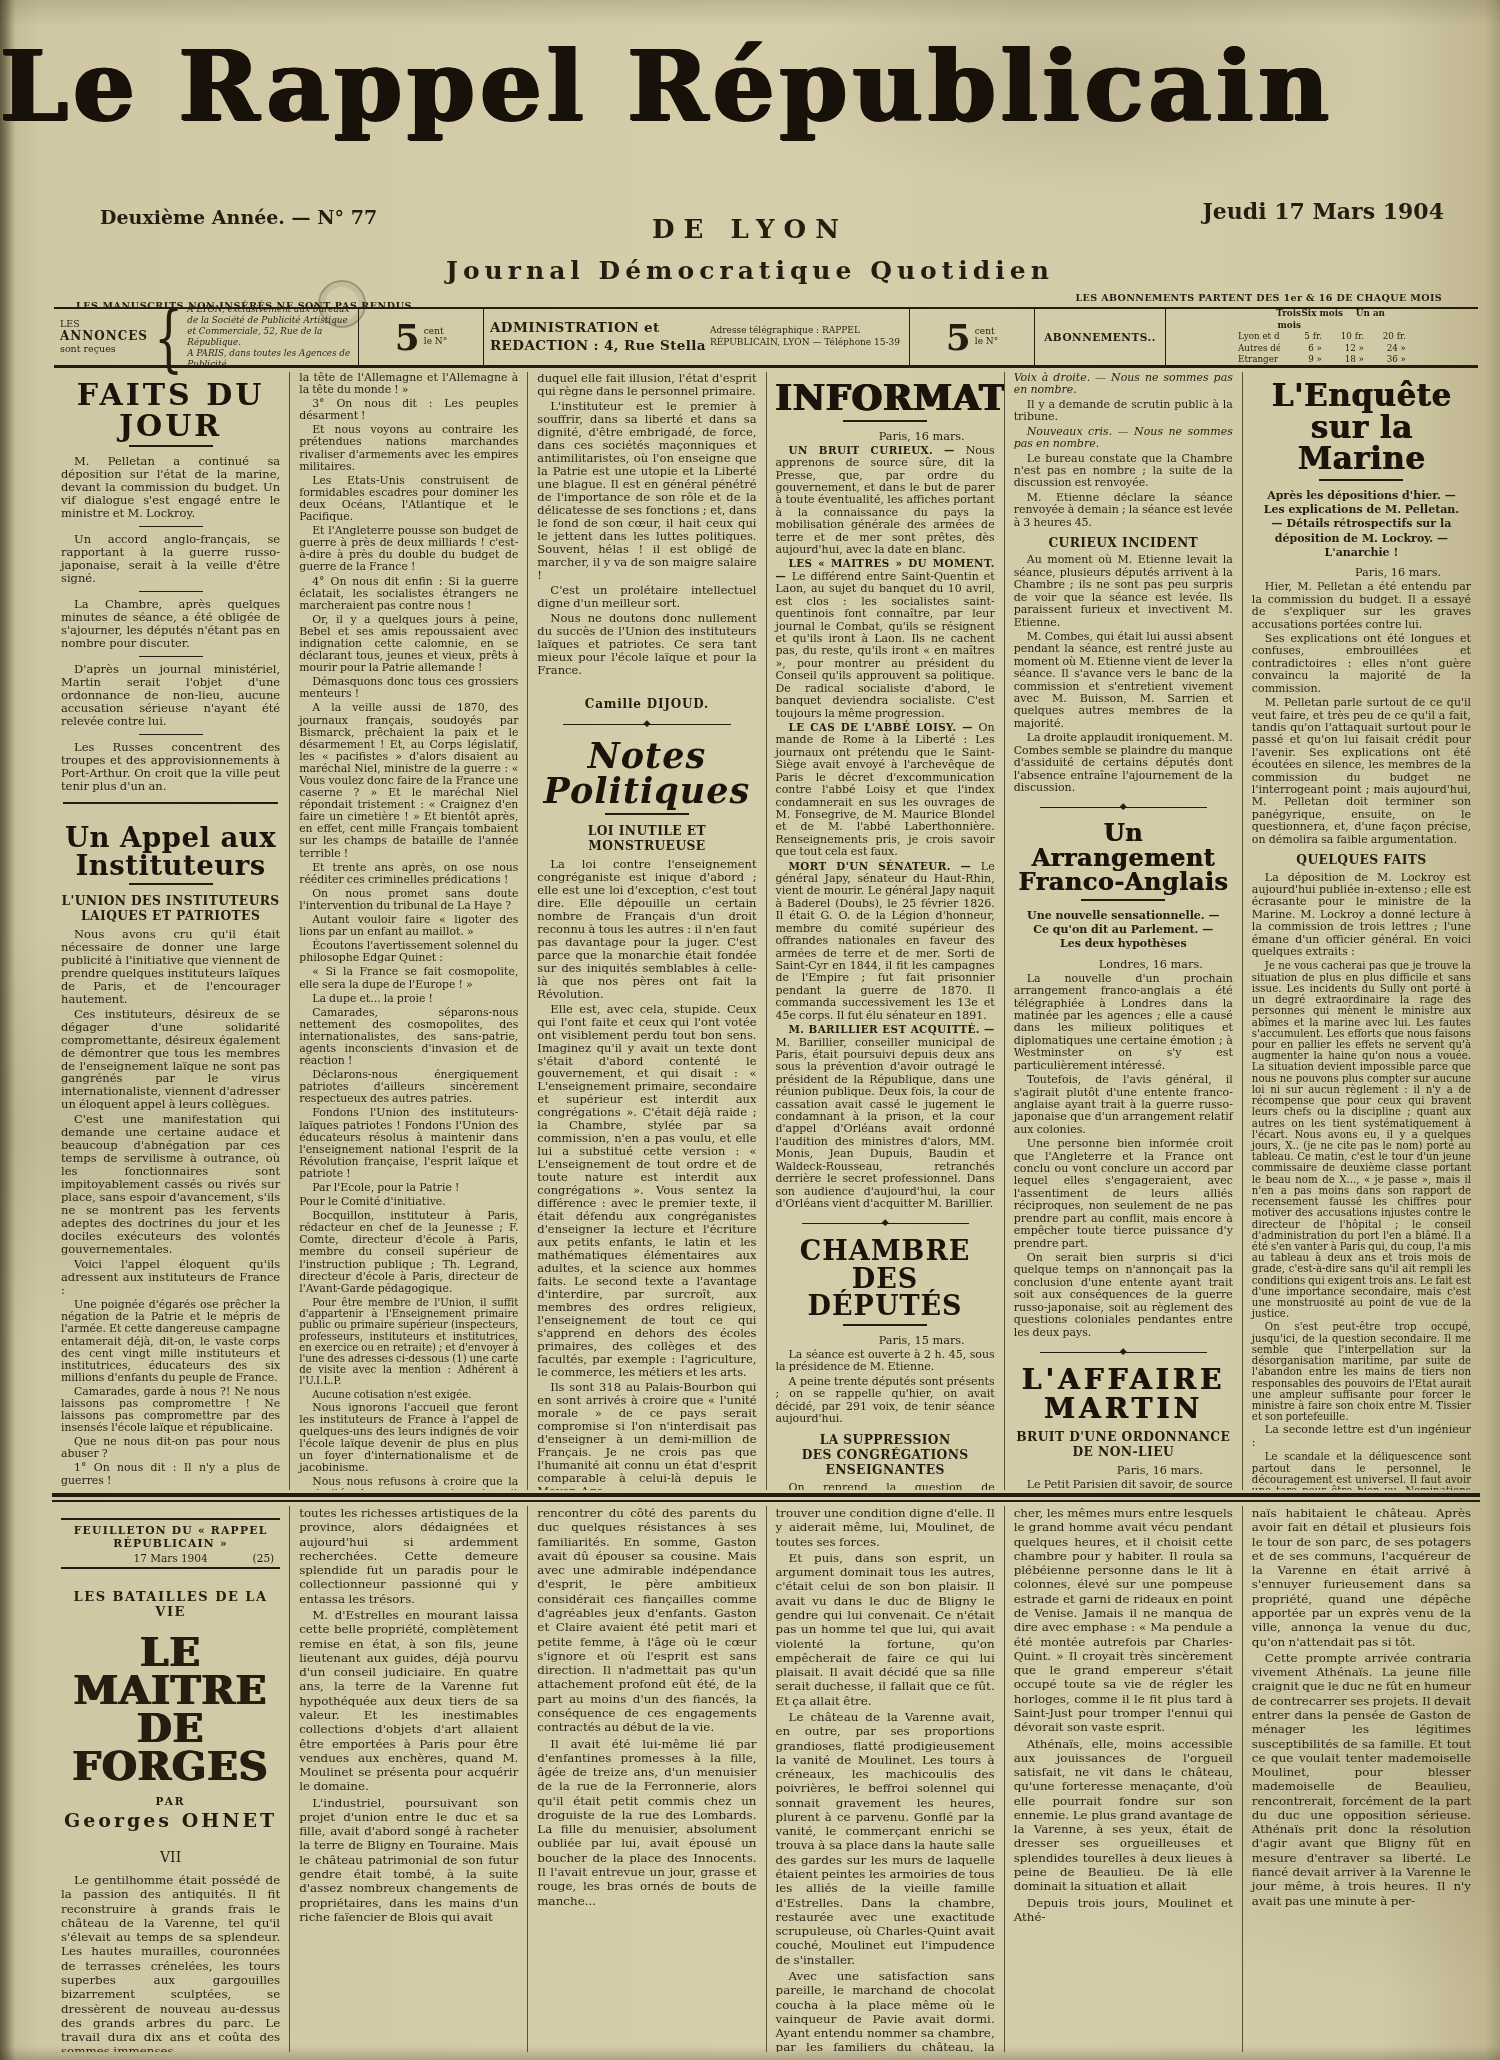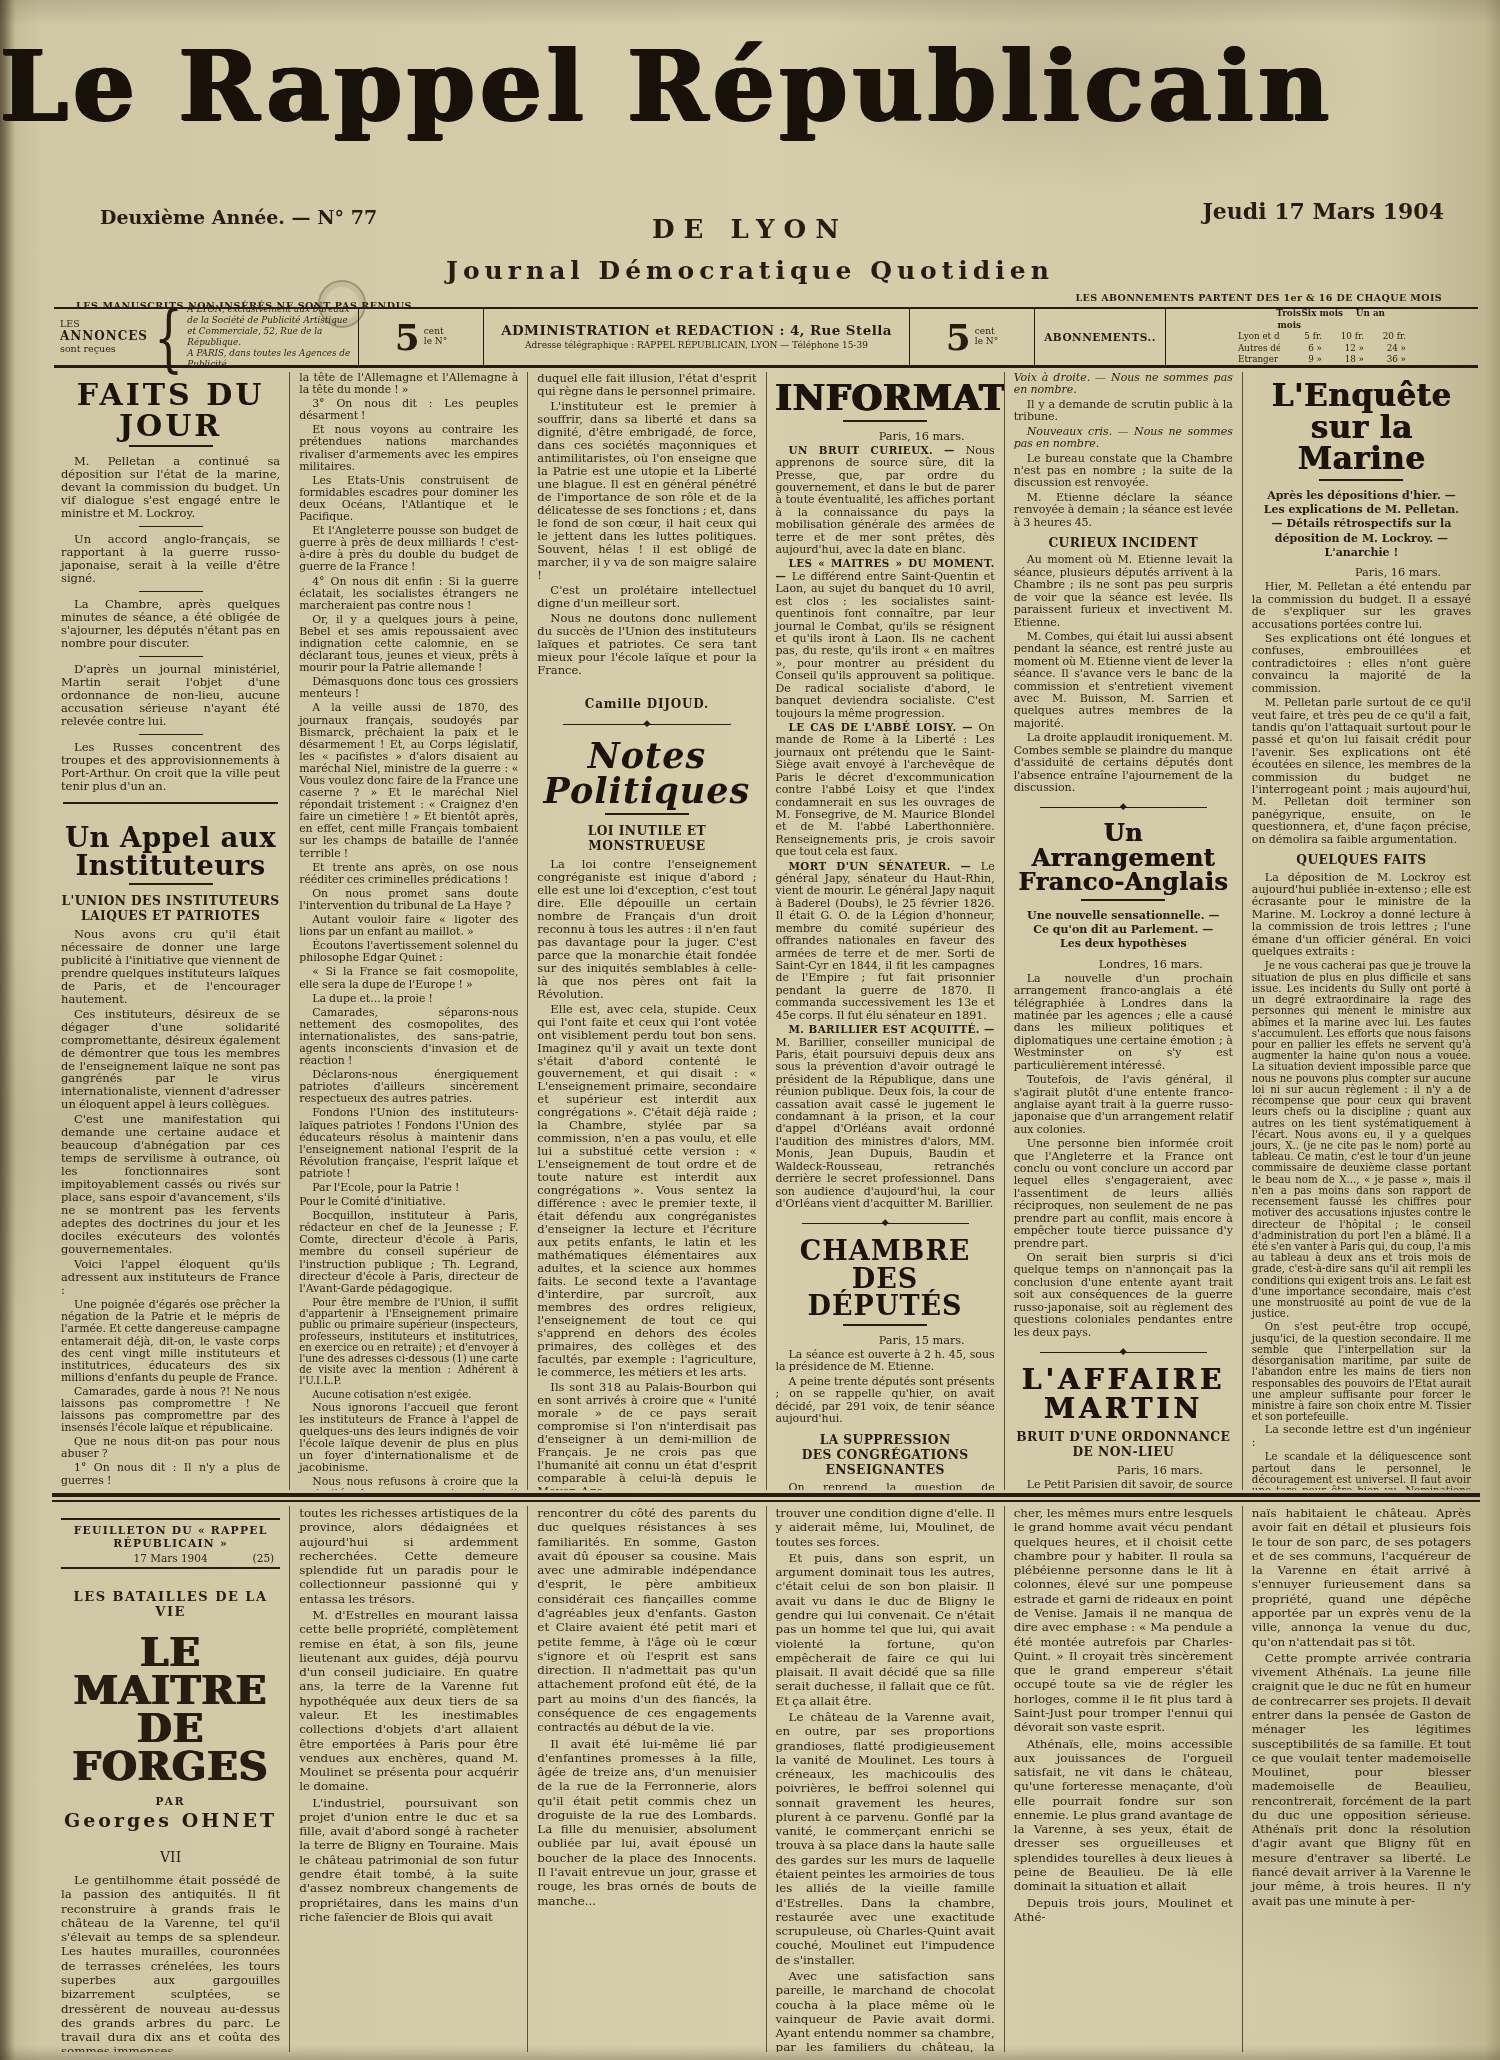--- a/index.html
+++ b/index.html
@@ -31,21 +31,21 @@
   .infobar>div{border-left:1px solid #241c0e;display:flex;align-items:center;justify-content:center;padding:2px 6px;}
   .infobar>div:first-child{border-left:none;}
   .cell-ann{width:292px;}
   .brace{font-size:46px;font-weight:normal;transform:scaleY(1.6);margin:0 4px;color:#241c0e;}
   .ann-stack{line-height:1.15;margin-right:2px;}
   .ann-stack b{font-size:12px;letter-spacing:1px;}
   .ann-lines{font-size:8.8px;line-height:1.25;text-align:left;font-style:italic;}
   .cell-price{width:112px;flex-direction:row;}
   .price-big{font-size:36px;font-weight:bold;line-height:1;}
   .price-sup{text-align:left;line-height:1.1;margin-left:4px;font-size:9px;}
-  .cell-admin{flex:1;flex-direction:column;line-height:1.3;}
+  .cell-admin{flex:1;line-height:1.3;}
   .admin-l1{font-size:13.5px;font-weight:bold;letter-spacing:.4px;}
   .admin-l2{font-size:9px;}
   .cell-ablabel{width:118px;font-size:10.5px;font-weight:bold;letter-spacing:.5px;}
   .cell-rates{width:300px;flex-direction:column;align-items:stretch;font-size:8.8px;line-height:1.3;}
   .rates-head{display:flex;justify-content:flex-end;gap:0;font-weight:bold;}
   .rates-head span{width:42px;text-align:right;}
   .rate-row{display:flex;}
   .rate-row .rl{flex:1;overflow:hidden;white-space:nowrap;}
   .rate-row span{width:42px;text-align:right;}
   

